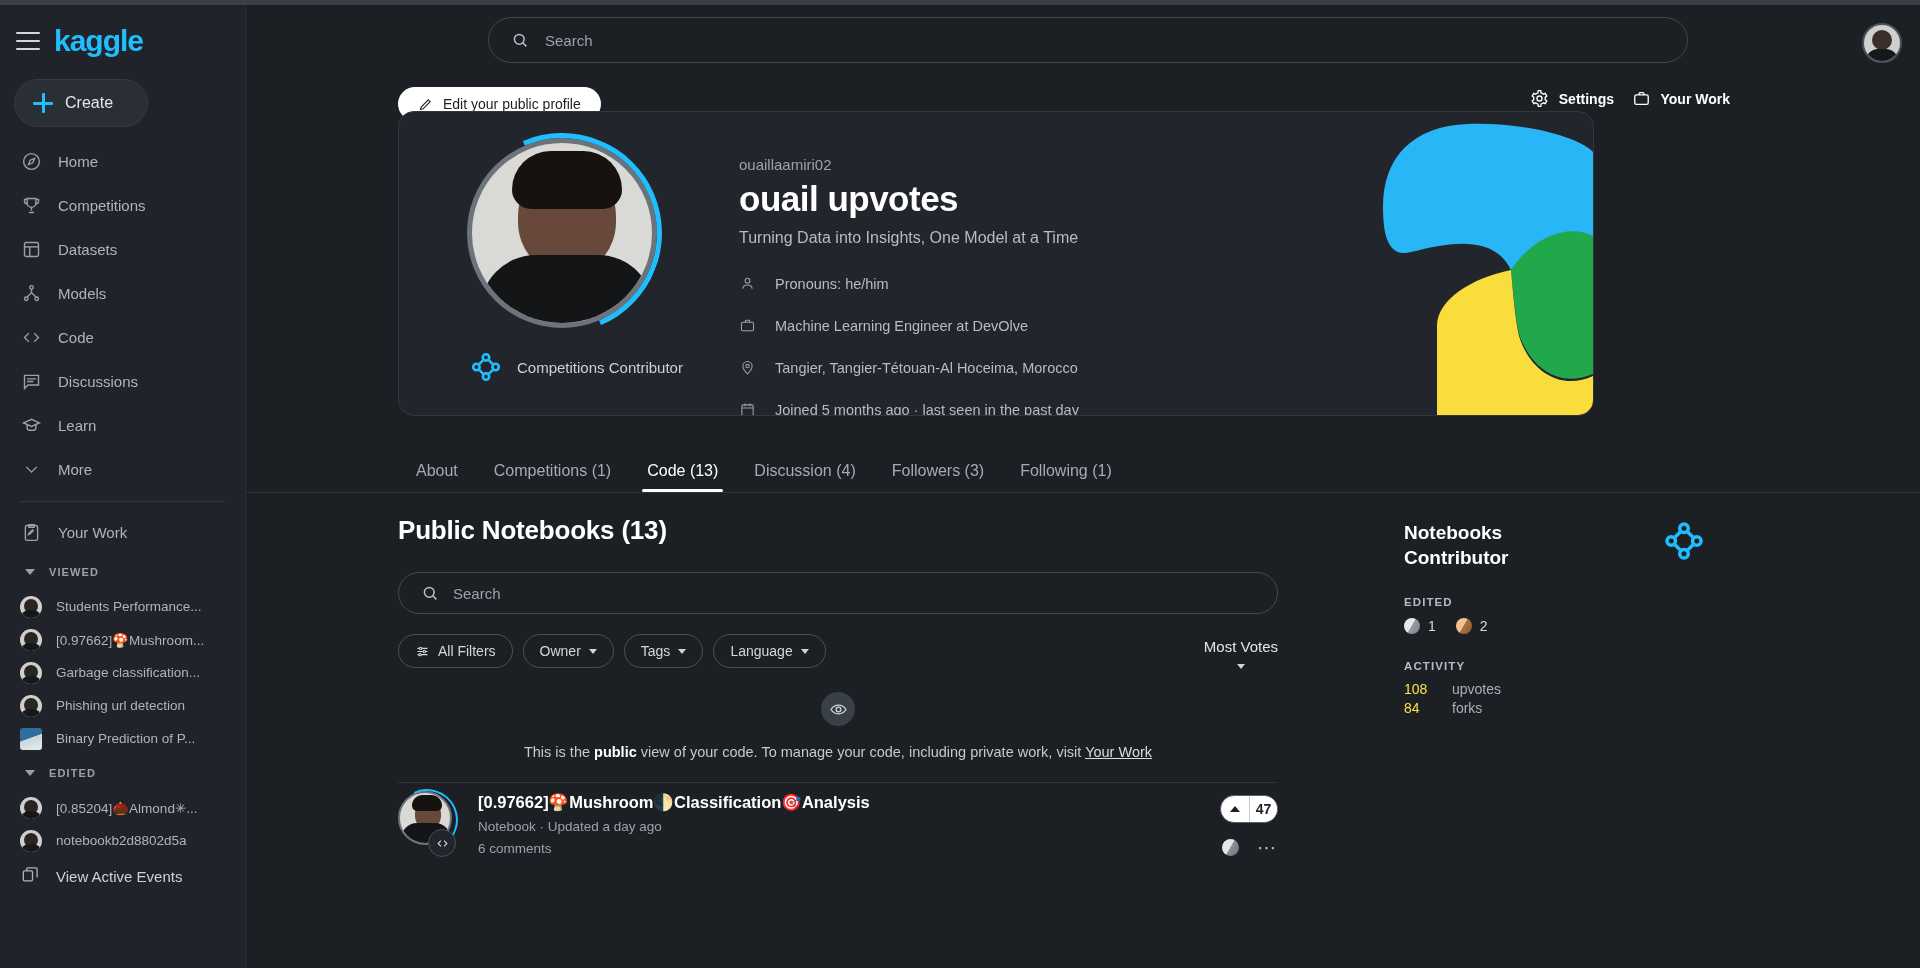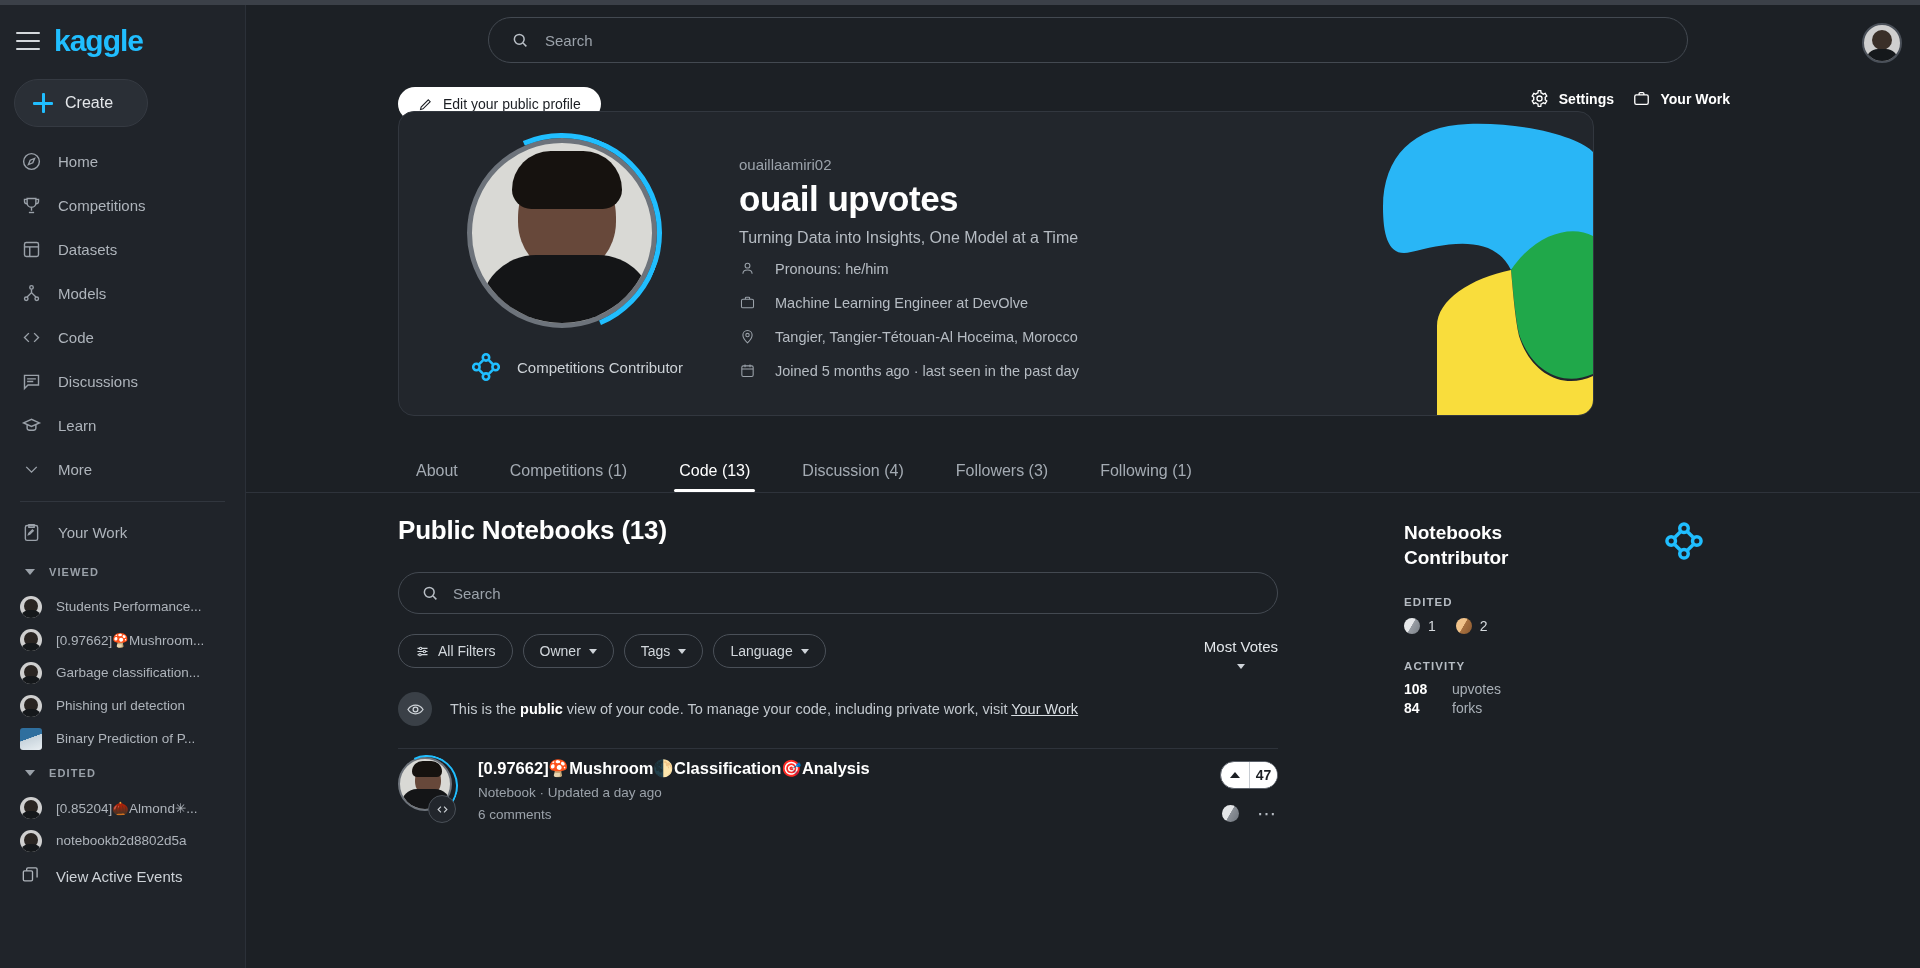--- a/index.html
+++ b/index.html
@@ -142,29 +142,29 @@
     position: absolute; left: 72px; top: 240px; display: flex; align-items: center; gap: 16px; cursor: pointer;
   }
   .tier-ic { width: 30px; height: 30px; flex: none; }
   .tier-ic svg { width: 30px; height: 30px; }
   .badge-txt { font-size: 15px; color: #cdd2d7; }
 
   .pinfo { position: absolute; left: 340px; top: 44px; }
   .p-username { font-size: 15px; color: #9ba2aa; margin-bottom: 6px; }
   .p-name { font-size: 35px; font-weight: 700; color: #fff; letter-spacing: -0.5px; line-height: 1.15; }
   .p-tag { font-size: 16px; color: #b6bcc3; margin-top: 10px; }
-  .p-meta { margin-top: 13px; display: flex; flex-direction: column; gap: 16px; }
+  .p-meta { margin-top: 28px; display: flex; flex-direction: column; gap: 24px; }
   .p-meta-row { display: flex; align-items: center; gap: 18px; font-size: 14.5px; color: #b6bcc3; }
   .meta-ic { width: 18px; height: 18px; flex: none; color: #9ba2aa; }
   .meta-ic svg { width: 17px; height: 17px; stroke: currentColor; fill: none; stroke-width: 1.5; }
 
   
   .tabs {
     position: absolute; left: 152px; top: 443px; width: 1522px; height: 44px;
-    display: flex; align-items: flex-end; gap: 16px; text-align: right;
+    display: flex; align-items: flex-end; gap: 0; text-align: right;
   }
   .tab {
     position: relative; padding: 0 18px 12px 18px; font-size: 16px;
     color: #a4abb3; cursor: pointer; white-space: nowrap;
   }
   .tab.active { color: #ffffff; }
   .tab.active::after {
     content: ""; position: absolute; left: 13px; right: 13px; bottom: 0;
     height: 3px; background: #ffffff; border-radius: 2px;
   }
@@ -188,21 +188,21 @@
     display: flex; align-items: center; gap: 8px; padding: 0 16px;
     font-size: 14px; color: #d2d7dc; cursor: pointer; white-space: nowrap;
   }
   .chip svg { width: 15px; height: 15px; stroke: #d2d7dc; fill: none; stroke-width: 1.7; }
   .chev { width: 0; height: 0; border-left: 4.5px solid transparent; border-right: 4.5px solid transparent; border-top: 5.5px solid #cfd4d9; }
   .sort-ctl {
     position: absolute; right: 0; top: 4px;
     display: flex; align-items: center; gap: 9px; font-size: 15px; color: #e2e6ea; cursor: pointer; flex-direction: column;
   }
 
-  .notice-row { margin-top: 24px; display: flex; align-items: center; gap: 18px; width: 880px; }
+  .notice-row { margin-top: 24px; display: flex; align-items: center; gap: 18px; width: 880px; flex-direction: column; }
   .eye-badge {
     width: 34px; height: 34px; border-radius: 50%; background: #3a4047; flex: none;
     display: flex; align-items: center; justify-content: center;
   }
   .eye-badge svg { width: 19px; height: 19px; stroke: #cfd4d9; fill: none; stroke-width: 1.6; }
   .notice-txt { font-size: 14.5px; color: #c3c9cf; }
   .notice-txt b { color: #ffffff; font-weight: 700; }
   .notice-txt u { text-decoration: underline; color: #d8dde2; cursor: pointer; }
 
   .list-rule { margin-top: 22px; width: 880px; height: 1px; background: #2e333b; }
@@ -248,21 +248,21 @@
   .col-rail { position: absolute; left: 1158px; top: 28px; width: 300px; }
   .rail-head { display: flex; align-items: flex-start; justify-content: space-between; }
   .rail-title { font-size: 19px; font-weight: 700; color: #fff; line-height: 1.3; max-width: 150px; }
   .rail-tier svg { width: 40px; height: 40px; }
   .rail-sec-lbl { font-size: 11.5px; letter-spacing: 1.1px; font-weight: 700; color: #b6bcc3; margin-top: 26px; }
   .medal-row { display: flex; align-items: center; gap: 20px; margin-top: 10px; }
   .medal-unit { display: flex; align-items: center; gap: 8px; font-size: 14px; color: #d6dade; }
   .m-silver { width: 16px; height: 16px; border-radius: 50%; background: linear-gradient(120deg,#e6e8ea 0%,#e6e8ea 47%,#979ca3 49%,#797f86 100%); }
   .m-bronze { width: 16px; height: 16px; border-radius: 50%; background: linear-gradient(120deg,#f1c38a 0%,#f1c38a 47%,#a9713f 49%,#8a5a31 100%); }
   .act-row { display: flex; gap: 14px; margin-top: 9px; font-size: 14px; }
-  .act-num { width: 34px; font-weight: 700; color: #ffffff; }
+  .act-num { width: 34px; font-weight: 400; color: #fde047; }
   .act-lbl { color: #a9b0b7; }
 </style>
 </head>
 <body>
 
 <div class="page-topstrip"></div>
 
 <aside class="sidebar">
   <div class="sb-head">
     <div class="hamburger">

